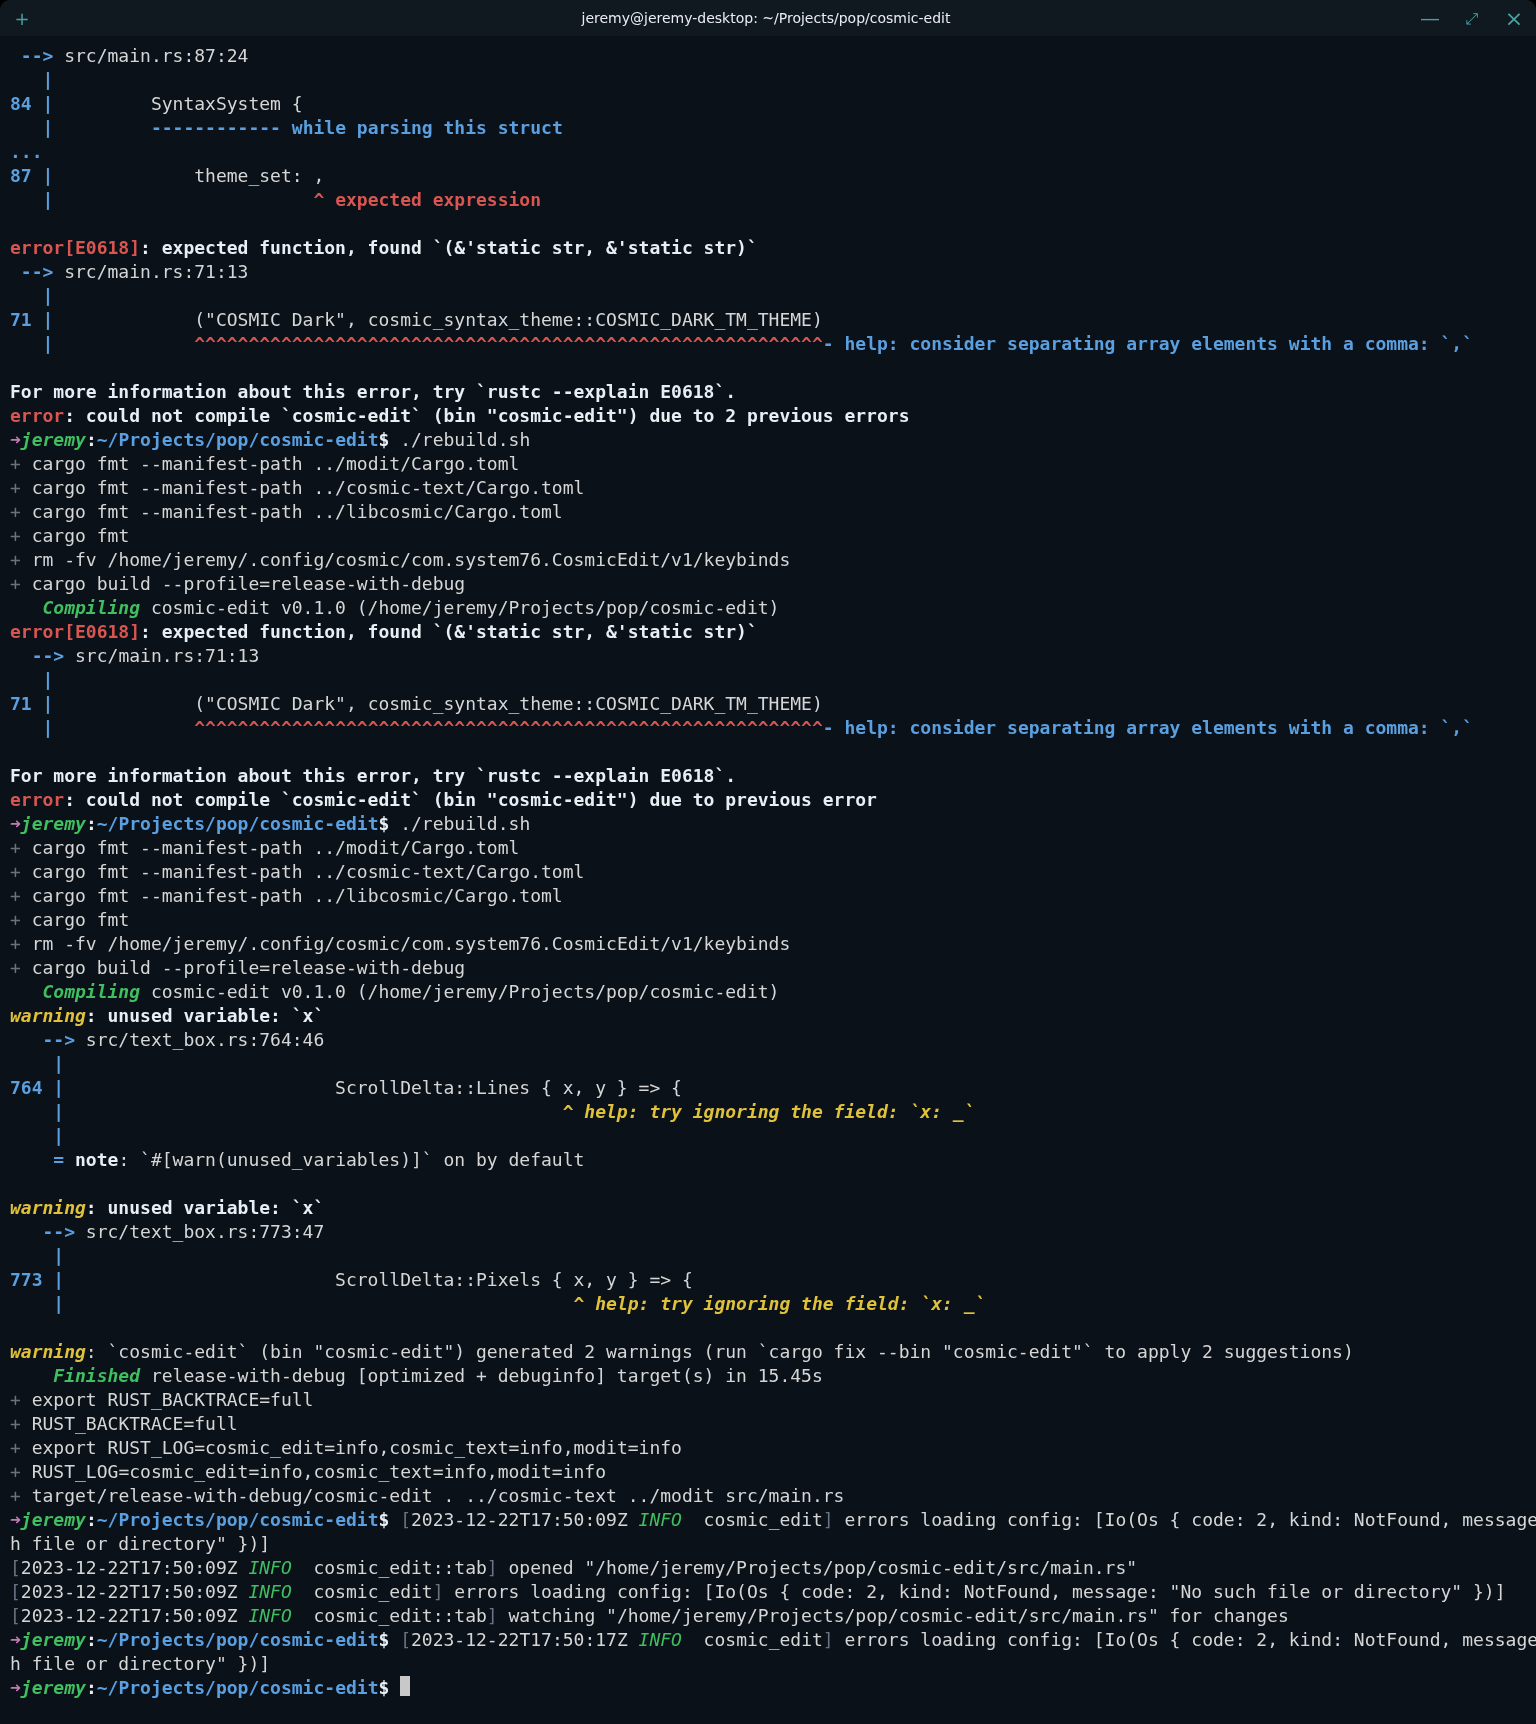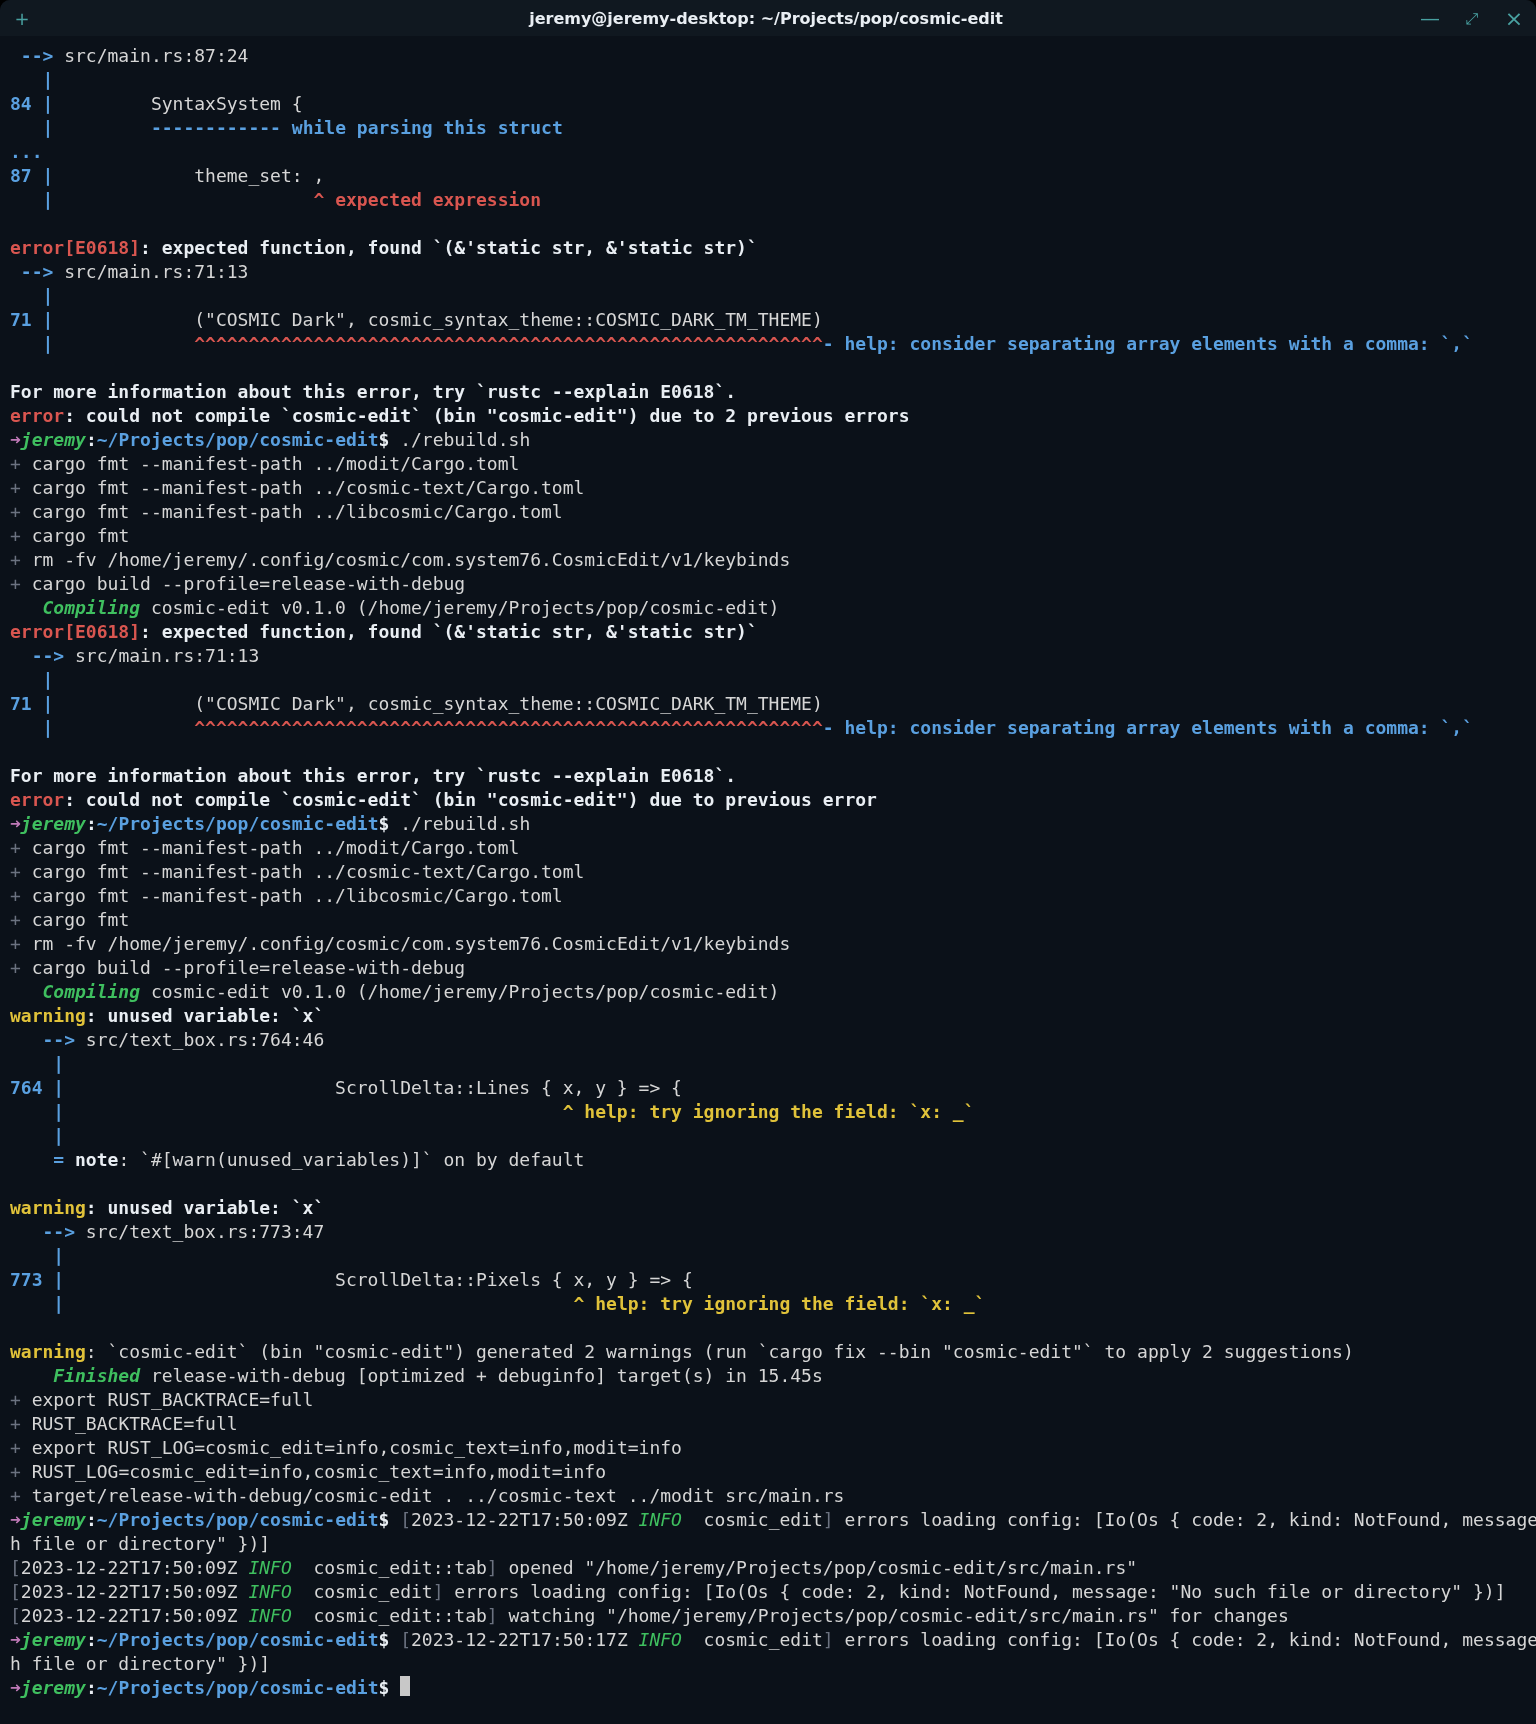--- a/index.html
+++ b/index.html
@@ -33,37 +33,37 @@
     height: 36px;
     background: var(--titlebar);
     display: flex;
     align-items: center;
     padding: 0 12px;
     position: relative;
     font-family: "DejaVu Sans", "Segoe UI", sans-serif;
     color: var(--bold-white);
   }
   .title-bar .left   { flex: 0 0 auto; display:flex; align-items:center; gap:6px; }
-  .title-bar .center { position:absolute; left:0; right:4px; text-align:center; font-weight:700; font-size:16px; pointer-events:none; }
+  .title-bar .center { position:absolute; left:0; right:4px; text-align:center; font-weight:400; font-size:14px; pointer-events:none; }
   .title-bar .right  { margin-left:auto; display:flex; align-items:center; gap:22px; }
   .tb-btn {
     width:20px; height:20px; display:flex; align-items:center; justify-content:center;
     color:#48a0a0; font-size:18px; cursor:pointer;
   }
   .terminal {
     padding: 8px 10px 40px 10px;
     font-size: 18px;
     line-height: 24px;
     white-space: pre;
   }
   .row { white-space: pre; }
   .c-blue     { color: var(--blue); }
   .c-red      { color: var(--red); }
   .c-green    { color: var(--green); font-style: italic; }
-  .c-yellow   { color: var(--yellow); }
+  .c-yellow   { color: var(--yellow); font-style: italic; }
   .c-magenta  { color: var(--magenta); }
   .c-dim      { color: var(--dim); }
   .c-white    { color: var(--bold-white); }
   .b          { font-weight: 700; }
   .cursor {
     display:inline-block; width:10px; height:20px;
     background:#c8c8c8; vertical-align:-2px;
   }
   @keyframes blink { 50% { opacity:0; } }
   .cursor { animation: blink 1s step-start infinite; }

